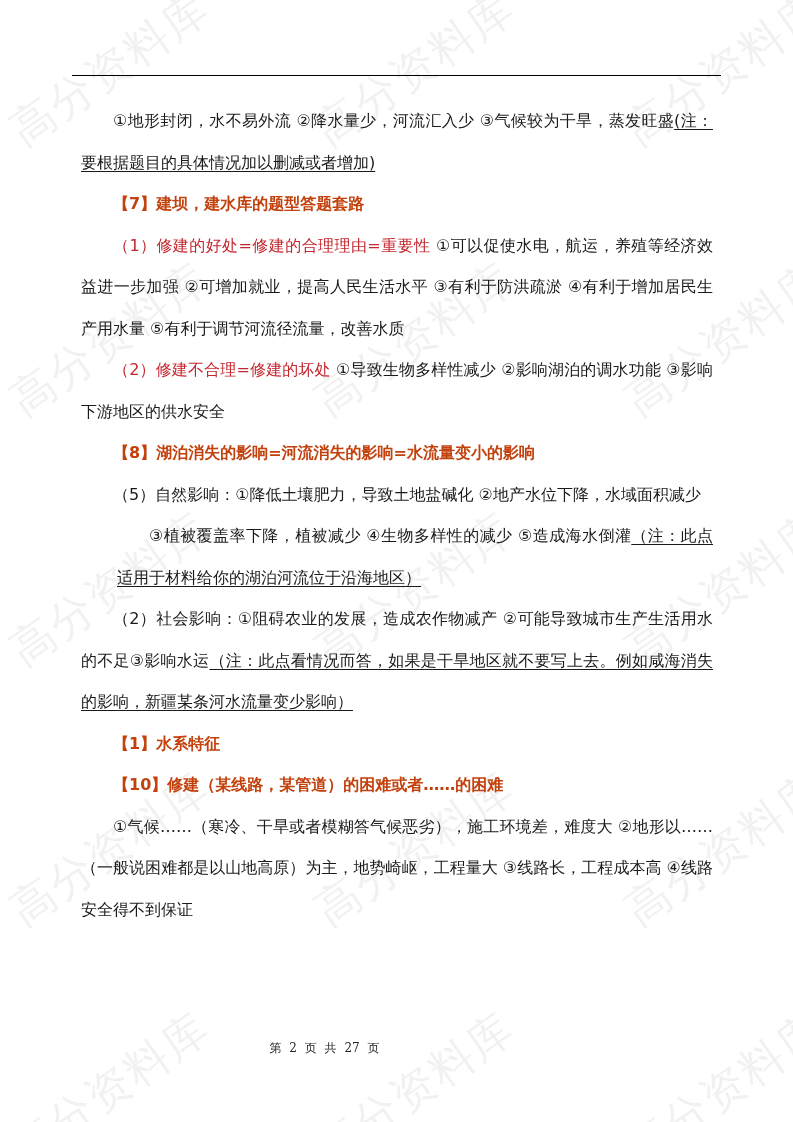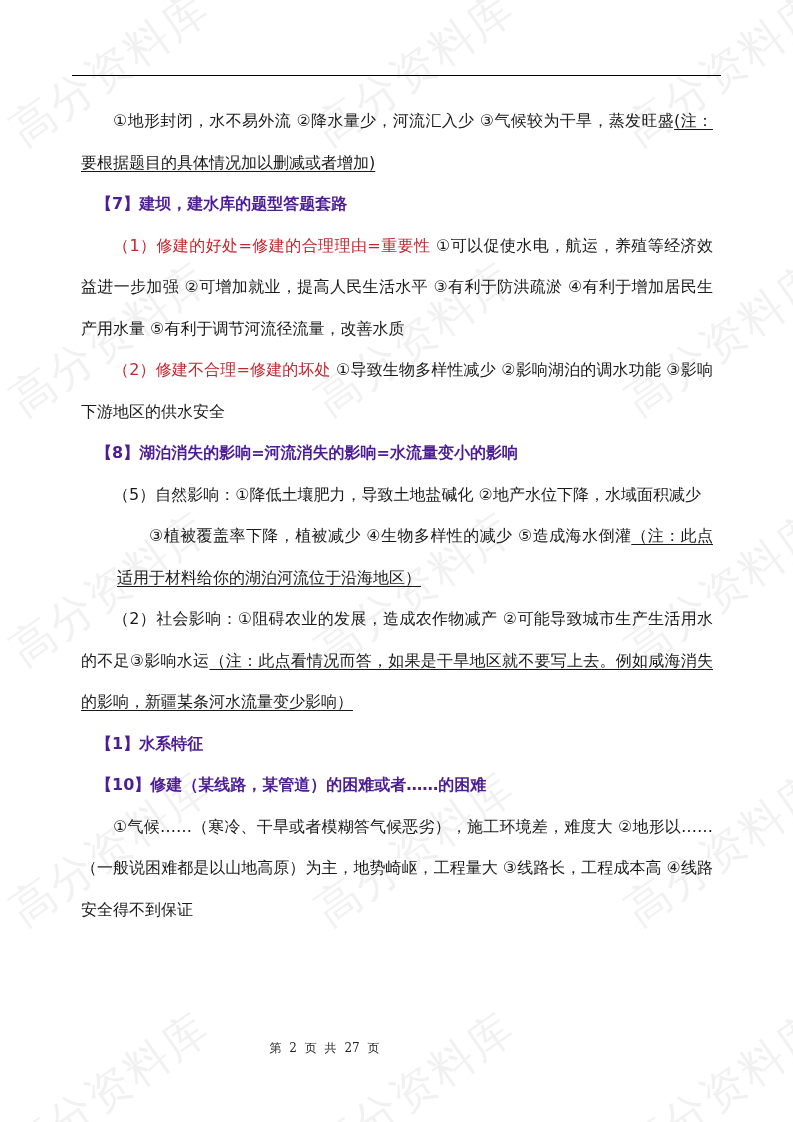--- a/index.html
+++ b/index.html
@@ -18,21 +18,21 @@
       position: absolute; left: 72px; top: 75px; width: 649px; height: 1px; background: #000;
       z-index: 1;
     }
     .content {
       position: absolute; left: 81px; top: 100px; width: 632px; z-index: 1;
       font-size: 16px; line-height: 41.5px;
     }
     .p { margin: 0; text-align: justify; text-align-last: left; }
     .indent { text-indent: 32px; }
     .indent-small { text-indent: 32px; margin-left: 36px; }
-    .h { font-weight: bold; color: #4c1d95; margin-left: 15px; }
+    .h { font-weight: bold; color: #c2410c; margin-left: 32px; }
     .red { color: #c4262e; }
     .ul { text-decoration: underline; text-underline-offset: 3px; }
     .footer {
       position: absolute; left: 0; width: 649px; top: 1040px; text-align: center;
       font-family: "DejaVu Serif", serif; font-size: 12px; color: #222; z-index: 1;
       word-spacing: 4px;
     }
   </style>
 </head>
 <body>

